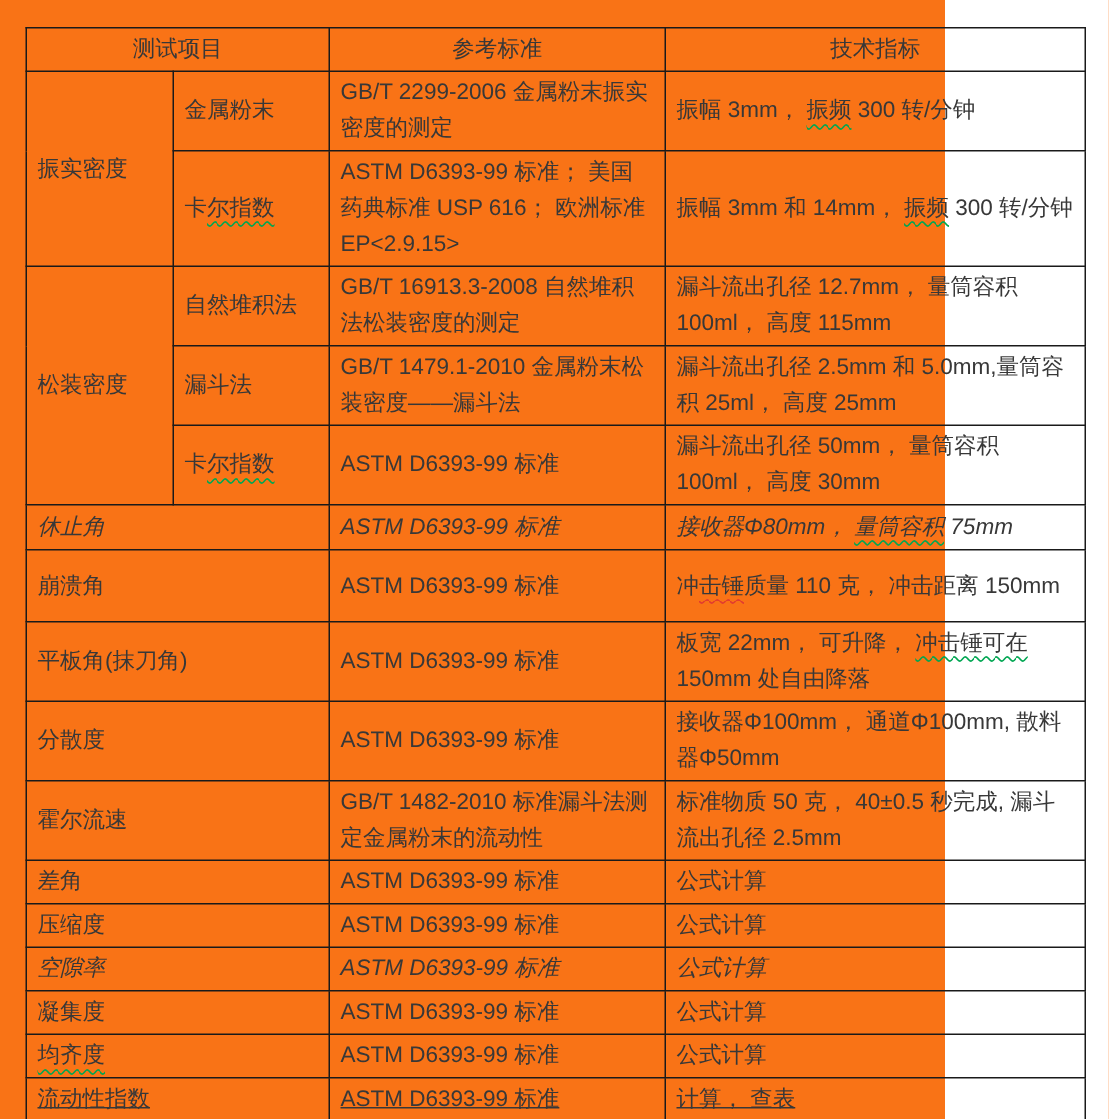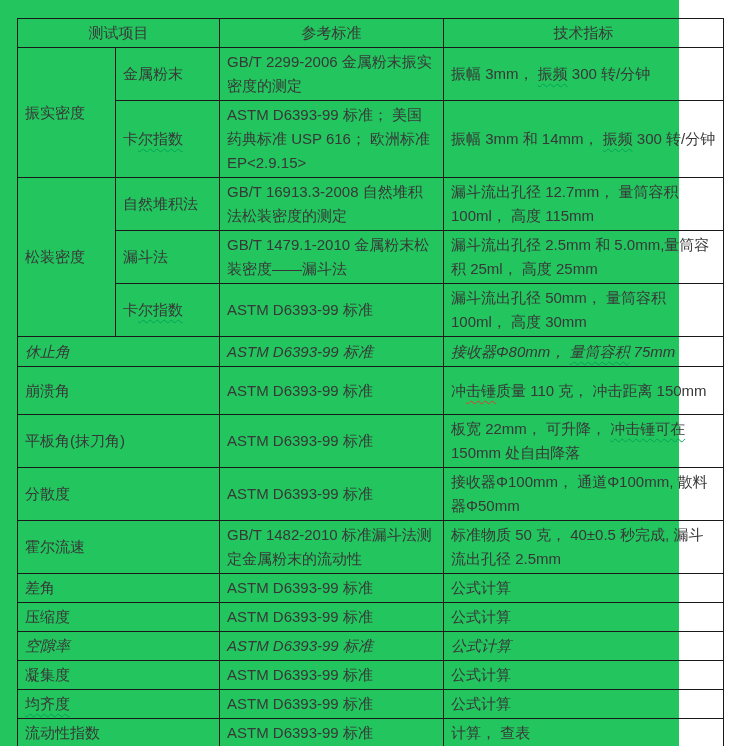--- a/index.html
+++ b/index.html
@@ -1,18 +1,18 @@
 <!DOCTYPE html>
 <html style="--sq-g: #00a651; --sq-r: #e23b2e;"><head>
 <meta charset="utf-8">
 <style>
   * { margin: 0; padding: 0; box-sizing: border-box; }
   html, body { width: 739px; height: 746px; background: #ffffff; overflow: hidden; }
   body { font-family: "Liberation Sans", "DejaVu Sans", sans-serif; }
-  .page { position: relative; width: 679px; height: 746px; background: #22c55e; }
+  .page { position: relative; width: 630px; height: 746px; background: #f97316; }
   table.doc-table {
     position: absolute; left: 17px; top: 18px;
     width: 706px; border-collapse: collapse; table-layout: fixed;
     color: #383838; font-size: 15px; line-height: 24px;
   }
   table.doc-table col.c1a { width: 98px; }
   table.doc-table col.c1b { width: 104px; }
   table.doc-table col.c2  { width: 224px; }
   table.doc-table col.c3  { width: 280px; }
   table.doc-table th, table.doc-table td {
@@ -126,20 +126,20 @@
         <tr style="height: 27px;">
           <td colspan="2"><span>凝集度</span></td>
           <td><span>ASTM D6393-99 标准</span></td>
           <td><span>公式计算</span></td>
         </tr>
         <tr style="height: 27px;">
           <td colspan="2"><span class="sq-g">均齐度</span></td>
           <td><span>ASTM D6393-99 标准</span></td>
           <td><span>公式计算</span></td>
         </tr>
-        <tr style="height: 26px;">
+        <tr style="height: 26px; text-decoration: underline;">
           <td colspan="2"><span>流动性指数</span></td>
           <td><span>ASTM D6393-99 标准</span></td>
           <td><span>计算， 查表</span></td>
         </tr>
       </tbody>
   </table>
 </div>
 
 </body></html>

